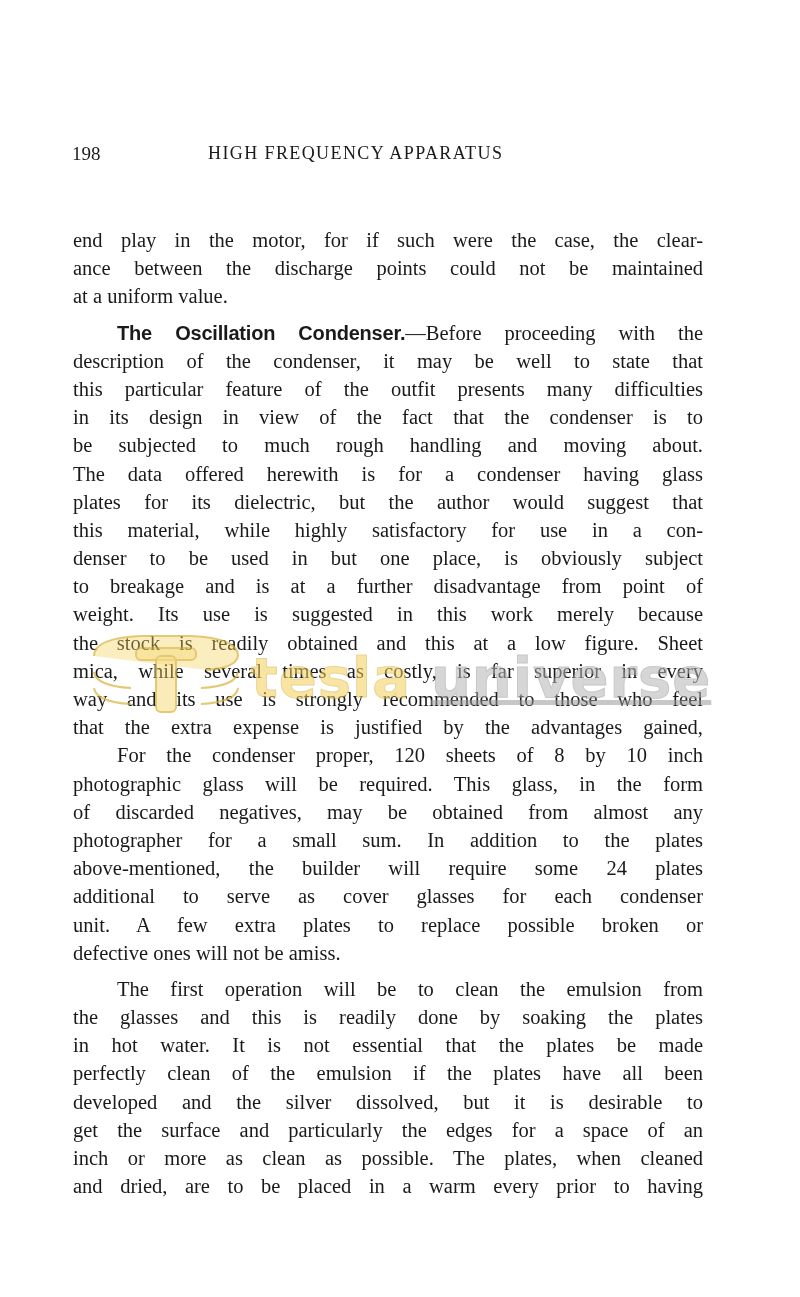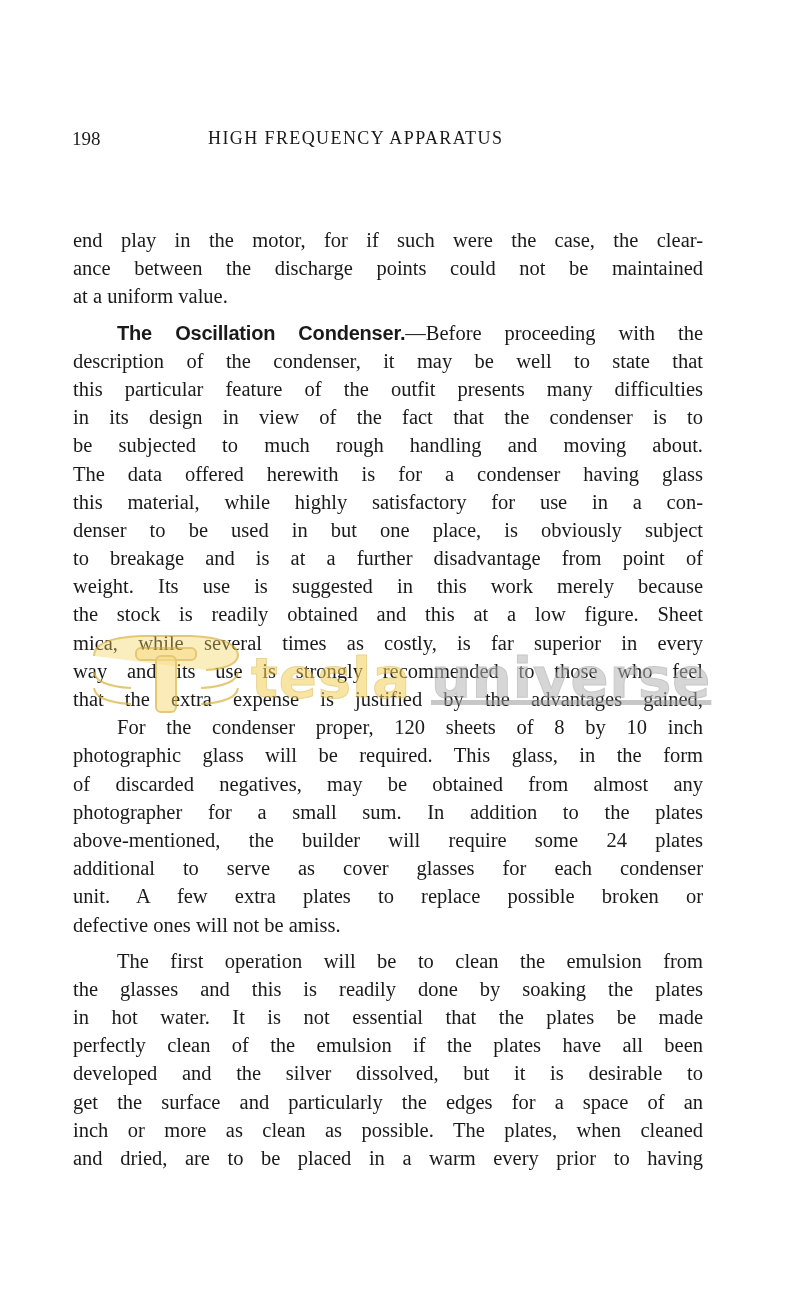--- a/index.html
+++ b/index.html
@@ -1,18 +1,18 @@
 <!DOCTYPE html>
 <html><head>
 <meta charset="utf-8">
 <style>
   html, body { margin: 0; padding: 0; background: #ffffff; }
   body { width: 800px; height: 1297px; position: relative; overflow: hidden;
          font-family: "Liberation Serif", "DejaVu Serif", serif; color: #1a1a1a; }
-  .header { position: absolute; top: 128px; left: 72px; width: 660px; height: 24px; }
+  .header { position: absolute; top: 143px; left: 72px; width: 660px; height: 24px; }
   .page-num { position: absolute; left: 0; top: 0; font-size: 19px; }
   .running-head { position: absolute; left: 136px; top: 0; font-size: 18px; letter-spacing: 1.4px; }
   .body { position: absolute; top: 178px; left: 73px; width: 630px; font-size: 20.5px; line-height: 28.2px; margin-top: 48px; }
   .line { display: block; white-space: nowrap; text-align: justify; text-align-last: justify; height: 28.2px; }
   .line.last { text-align-last: left; }
   .line.indent { padding-left: 44px; }
   .gap { height: 8px; }
   .heading-run { font-weight: bold; font-family: "Liberation Sans", "DejaVu Sans", sans-serif; font-size: 20px; letter-spacing: -0.2px; }
   .watermark { position: absolute; left: 86px; top: 626px; width: 660px; height: 90px; pointer-events: none; }
   .wm-text { position: absolute; top: 24px; font-family: "DejaVu Sans", sans-serif; font-weight: bold; font-size: 56px; letter-spacing: 1px; opacity: 0.55; line-height: 56px; }
@@ -34,20 +34,21 @@
     <span class="line last">at a uniform value.</span>
   </div>
   <div class="gap"></div>
   <div>
     <span class="line indent"><span class="heading-run">The Oscillation Condenser.</span><span>—Before proceeding with the</span></span>
     <span class="line">description of the condenser, it may be well to state that</span>
     <span class="line">this particular feature of the outfit presents many difficulties</span>
     <span class="line">in its design in view of the fact that the condenser is to</span>
     <span class="line">be subjected to much rough handling and moving about.</span>
     <span class="line">The data offered herewith is for a condenser having glass</span>
+    <span class="line">plates for its dielectric, but the author would suggest that</span>
     <span class="line">this material, while highly satisfactory for use in a con-</span>
     <span class="line">denser to be used in but one place, is obviously subject</span>
     <span class="line">to breakage and is at a further disadvantage from point of</span>
     <span class="line">weight.  Its use is suggested in this work merely because</span>
     <span class="line">the stock is readily obtained and this at a low figure.  Sheet</span>
     <span class="line">mica, while several times as costly, is far superior in every</span>
     <span class="line">way and its use is strongly recommended to those who feel</span>
     <span class="line">that the extra expense is justified by the advantages gained,</span>
   </div>
   <div>

